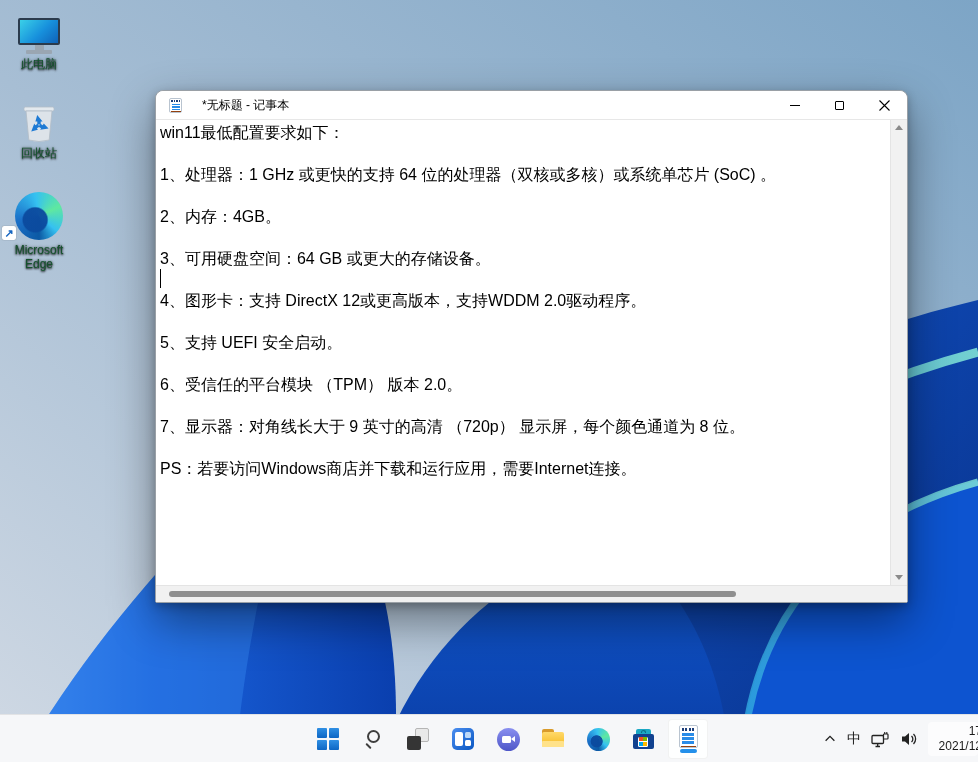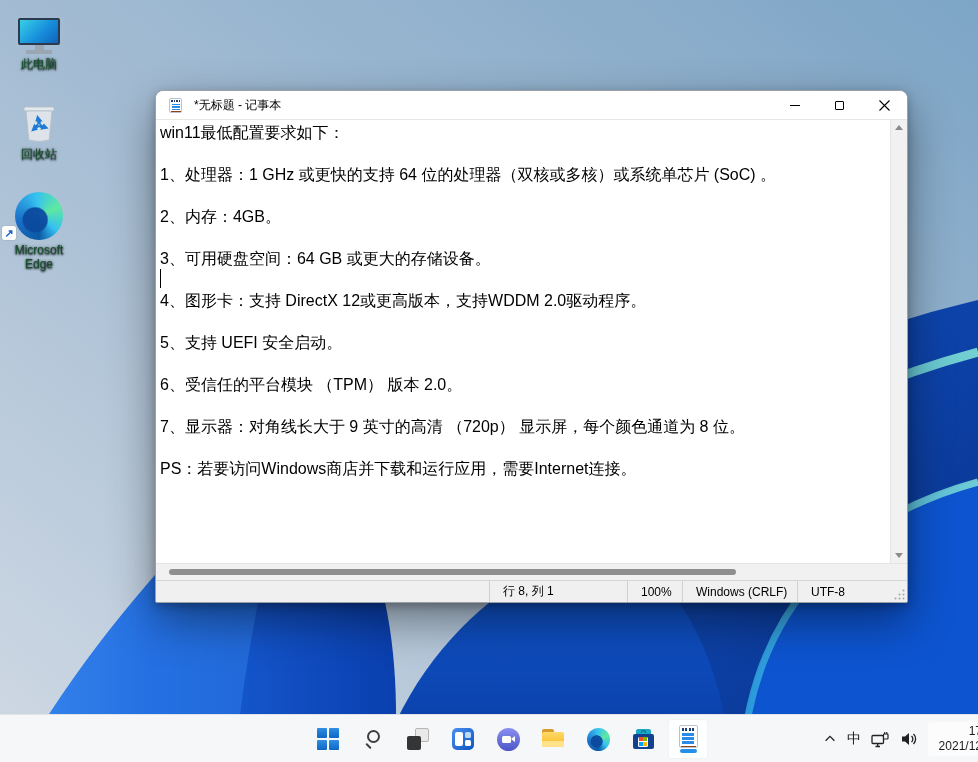--- a/index.html
+++ b/index.html
@@ -27,21 +27,21 @@
   .shortcut-badge { position:absolute; left:2px; bottom:0; width:14px; height:14px; background:#fff;
         border-radius:2px; box-shadow:0 0 1px rgba(0,0,0,.5); font-size:11px; line-height:14px;
         color:#1565c0; font-weight:bold; text-align:center; }
 
   
   .window { position:absolute; left:155px; top:90px; width:753px; height:513px;
         background:#fff; border:1px solid #9aa0a6; border-radius:8px 8px 2px 2px;
         box-shadow:0 18px 45px rgba(0,0,0,.42), 0 3px 10px rgba(0,0,0,.25);
         display:flex; flex-direction:column; }
   .titlebar { height:28px; display:flex; align-items:center; border-radius:8px 8px 0 0; background:#fff; }
-  .title-text { font-size:12px; color:#000; margin-left:12px; }
+  .title-text { font-size:12px; color:#000; margin-left:20px; }
   .tb-spacer { flex:1; }
   .win-btn { width:45px; height:28px; display:flex; align-items:center; justify-content:center; }
   .min-glyph { width:10px; height:1px; background:#000; }
   .max-glyph { width:9px; height:9px; border:1px solid #000; border-radius:1px; }
   .menubar { height:24px; display:flex; align-items:center; padding-left:6px; background:#fff; }
   .menu-item { font-size:12.5px; color:#000; padding:0 8px; line-height:24px; }
 
   .content-row { flex:1; display:flex; border-top:1px solid #e7e7e7; min-height:0; }
   .editor-wrap { position:relative; flex:1; background:#fff; overflow:hidden; }
   .editor { white-space:pre-wrap; font-size:16px; line-height:21px; color:#000; padding:2px 4px;
@@ -178,21 +178,21 @@
     <div class="glyph">
       <div>
         <div class="icon-pc-screen"></div>
         <div class="icon-pc-neck"></div>
         <div class="icon-pc-base"></div>
       </div>
     </div>
     <div class="label">此电脑</div>
   </div>
 
-  <div class="desk-icon" style="top:96px;">
+  <div class="desk-icon" style="top:96px;font-family:Liberation Mono, monospace;">
     <div class="glyph">
       <svg width="40" height="46" viewBox="0 0 40 46">
         <rect x="5" y="9" width="30" height="4" rx="1.5" fill="#e3e9ee" stroke="#b3bcc6" stroke-width="0.8"></rect>
         <path d="M7 13 L33 13 L30.2 42 Q20 45 9.8 42 Z" fill="#dde3e9" stroke="#b3bcc6" stroke-width="0.8"></path>
         <g fill="#1e7ad4" transform="translate(20,27)">
           <g>
               <path d="M-1.8,-10 L3.6,-3.4 L1.7,-3.4 L1.7,-0.5 L-1.7,-0.5 L-1.7,-3.4 L-3.6,-3.4 Z"></path>
             </g>
           <g transform="rotate(120)">
               <path d="M-1.8,-10 L3.6,-3.4 L1.7,-3.4 L1.7,-0.5 L-1.7,-0.5 L-1.7,-3.4 L-3.6,-3.4 Z"></path>
@@ -276,39 +276,20 @@
       </div>
     </div>
 
     <div class="hscroll-row">
       <div class="hscroll">
           <div class="hthumb"></div>
         </div>
       <div class="scroll-corner"></div>
     </div>
 
-    <div class="statusbar">
-      <div class="sb-spacer"></div>
-      <div class="sb-sec sb-cursor">行 8, 列 1</div>
-      <div class="sb-sec sb-zoom">100%</div>
-      <div class="sb-sec sb-eol">Windows (CRLF)</div>
-      <div class="sb-sec sb-enc">UTF-8</div>
-      <div class="sb-grip">
-        <svg width="11" height="11" viewBox="0 0 11 11">
-          <g fill="#a8a8a8">
-            <circle cx="9.5" cy="9.5" r="1"></circle>
-              <circle cx="9.5" cy="5.5" r="1"></circle>
-              <circle cx="5.5" cy="9.5" r="1"></circle>
-            <circle cx="9.5" cy="1.5" r="1"></circle>
-              <circle cx="5.5" cy="5.5" r="1"></circle>
-              <circle cx="1.5" cy="9.5" r="1"></circle>
-          </g>
-        </svg>
-      </div>
-    </div>
   </div>
 
   <div class="taskbar">
     <div class="tb-center">
       <div class="tb-btn">
         <div class="ic-start">
             <i></i>
             <i></i>
             <i></i>
             <i></i>

